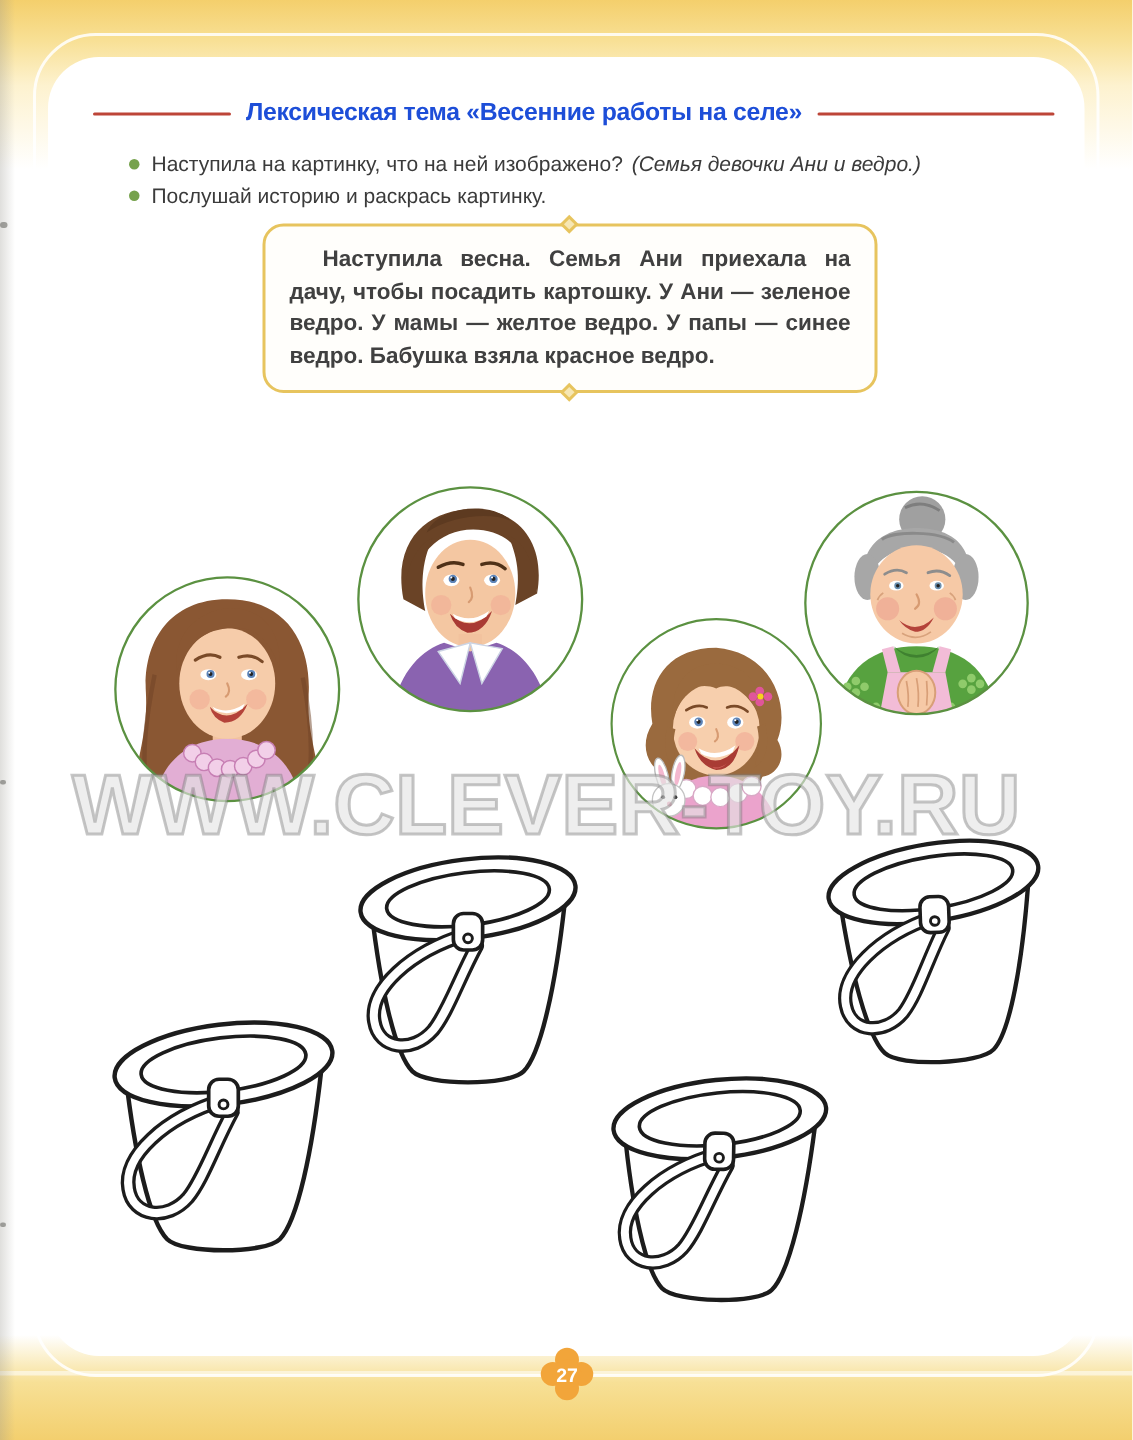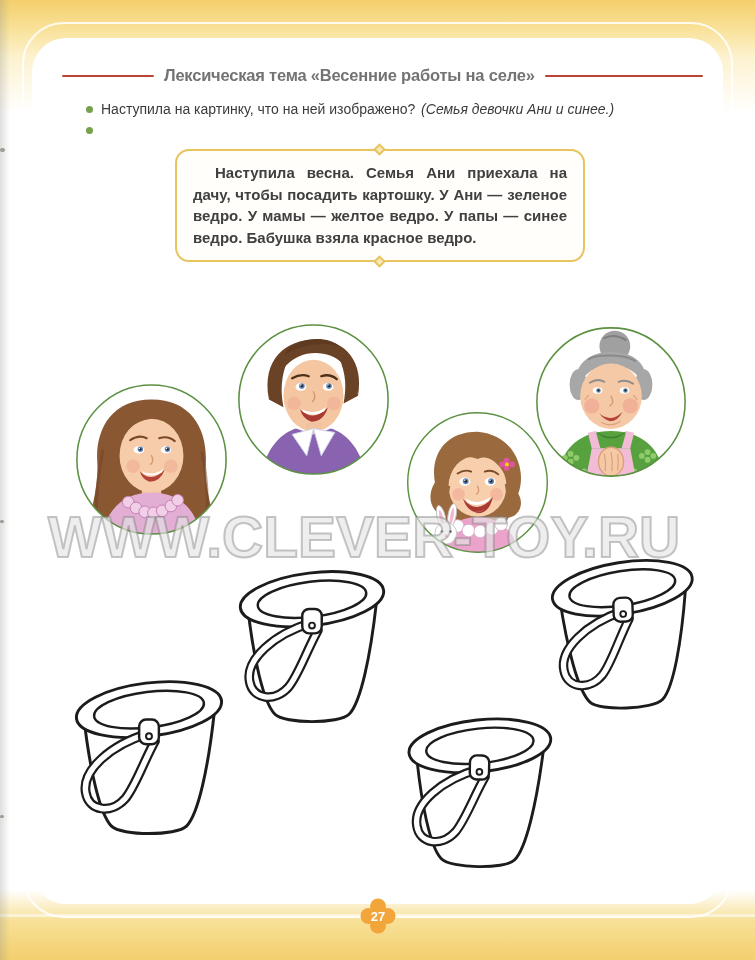--- a/index.html
+++ b/index.html
@@ -20,21 +20,21 @@
   .scan-edge{position:absolute;left:0;top:0;width:10px;height:960px;z-index:10;
     background:linear-gradient(90deg,rgba(150,148,140,.30),rgba(150,148,140,0));}
   .speck{position:absolute;z-index:11;background:#6b6b66;border-radius:2px;opacity:.6;}
 
   
   .title-row{position:absolute;left:62px;right:52px;top:66px;z-index:4;
     display:flex;align-items:center;gap:10px;}
   .rule{height:2px;background:#bd4538;border-radius:1px;}
   .rule.left{flex:0 0 92px;}
   .rule.right{flex:1;}
-  .title{font-size:16.5px;font-weight:bold;color:#737373;letter-spacing:-0.2px;white-space:nowrap;}
+  .title{font-size:16.5px;font-weight:bold;color:#1d4ed8;letter-spacing:-0.2px;white-space:nowrap;}
 
   
   .instr{position:absolute;z-index:4;margin:0;padding:0;list-style:none;}
   .instr.top{left:86px;top:99px;right:34px;}
   .instr.mid{left:86px;top:262px;right:34px;}
   .instr li{position:relative;padding-left:15px;font-size:14px;line-height:20.5px;color:#3b3b3b;}
   .dot{position:absolute;left:0;top:7px;width:7px;height:7px;border-radius:50%;background:#76a24c;}
   .note{font-style:italic;margin-left:2px;}
 
   
@@ -72,24 +72,24 @@
   <div class="card"></div>
 
   <div class="title-row">
     <span class="rule left"></span>
     <span class="title">Лексическая тема «Весенние работы на селе»</span>
     <span class="rule right"></span>
   </div>
 
   <ul class="instr top">
     <li>
-      <span class="dot"></span><span>Наступила на картинку, что на ней изображено?</span> <span class="note">(Семья девочки Ани и синее.)</span>
+      <span class="dot"></span><span>Наступила на картинку, что на ней изображено?</span> <span class="note">(Семья девочки Ани и ведро.)</span>
     </li>
     <li>
-      <span class="dot"></span>
+      <span class="dot"></span><span>Послушай историю и раскрась картинку.</span>
     </li>
   </ul>
 
   <div class="story-box">
     <span class="orn top"></span>
     <span class="orn bottom"></span>
     <p class="story">Наступила весна. Семья Ани приехала на дачу, чтобы посадить картошку. У Ани — зеленое ведро. У мамы — желтое ведро. У папы — синее ведро. Бабушка взяла красное ведро.</p>
   </div>
 
 

